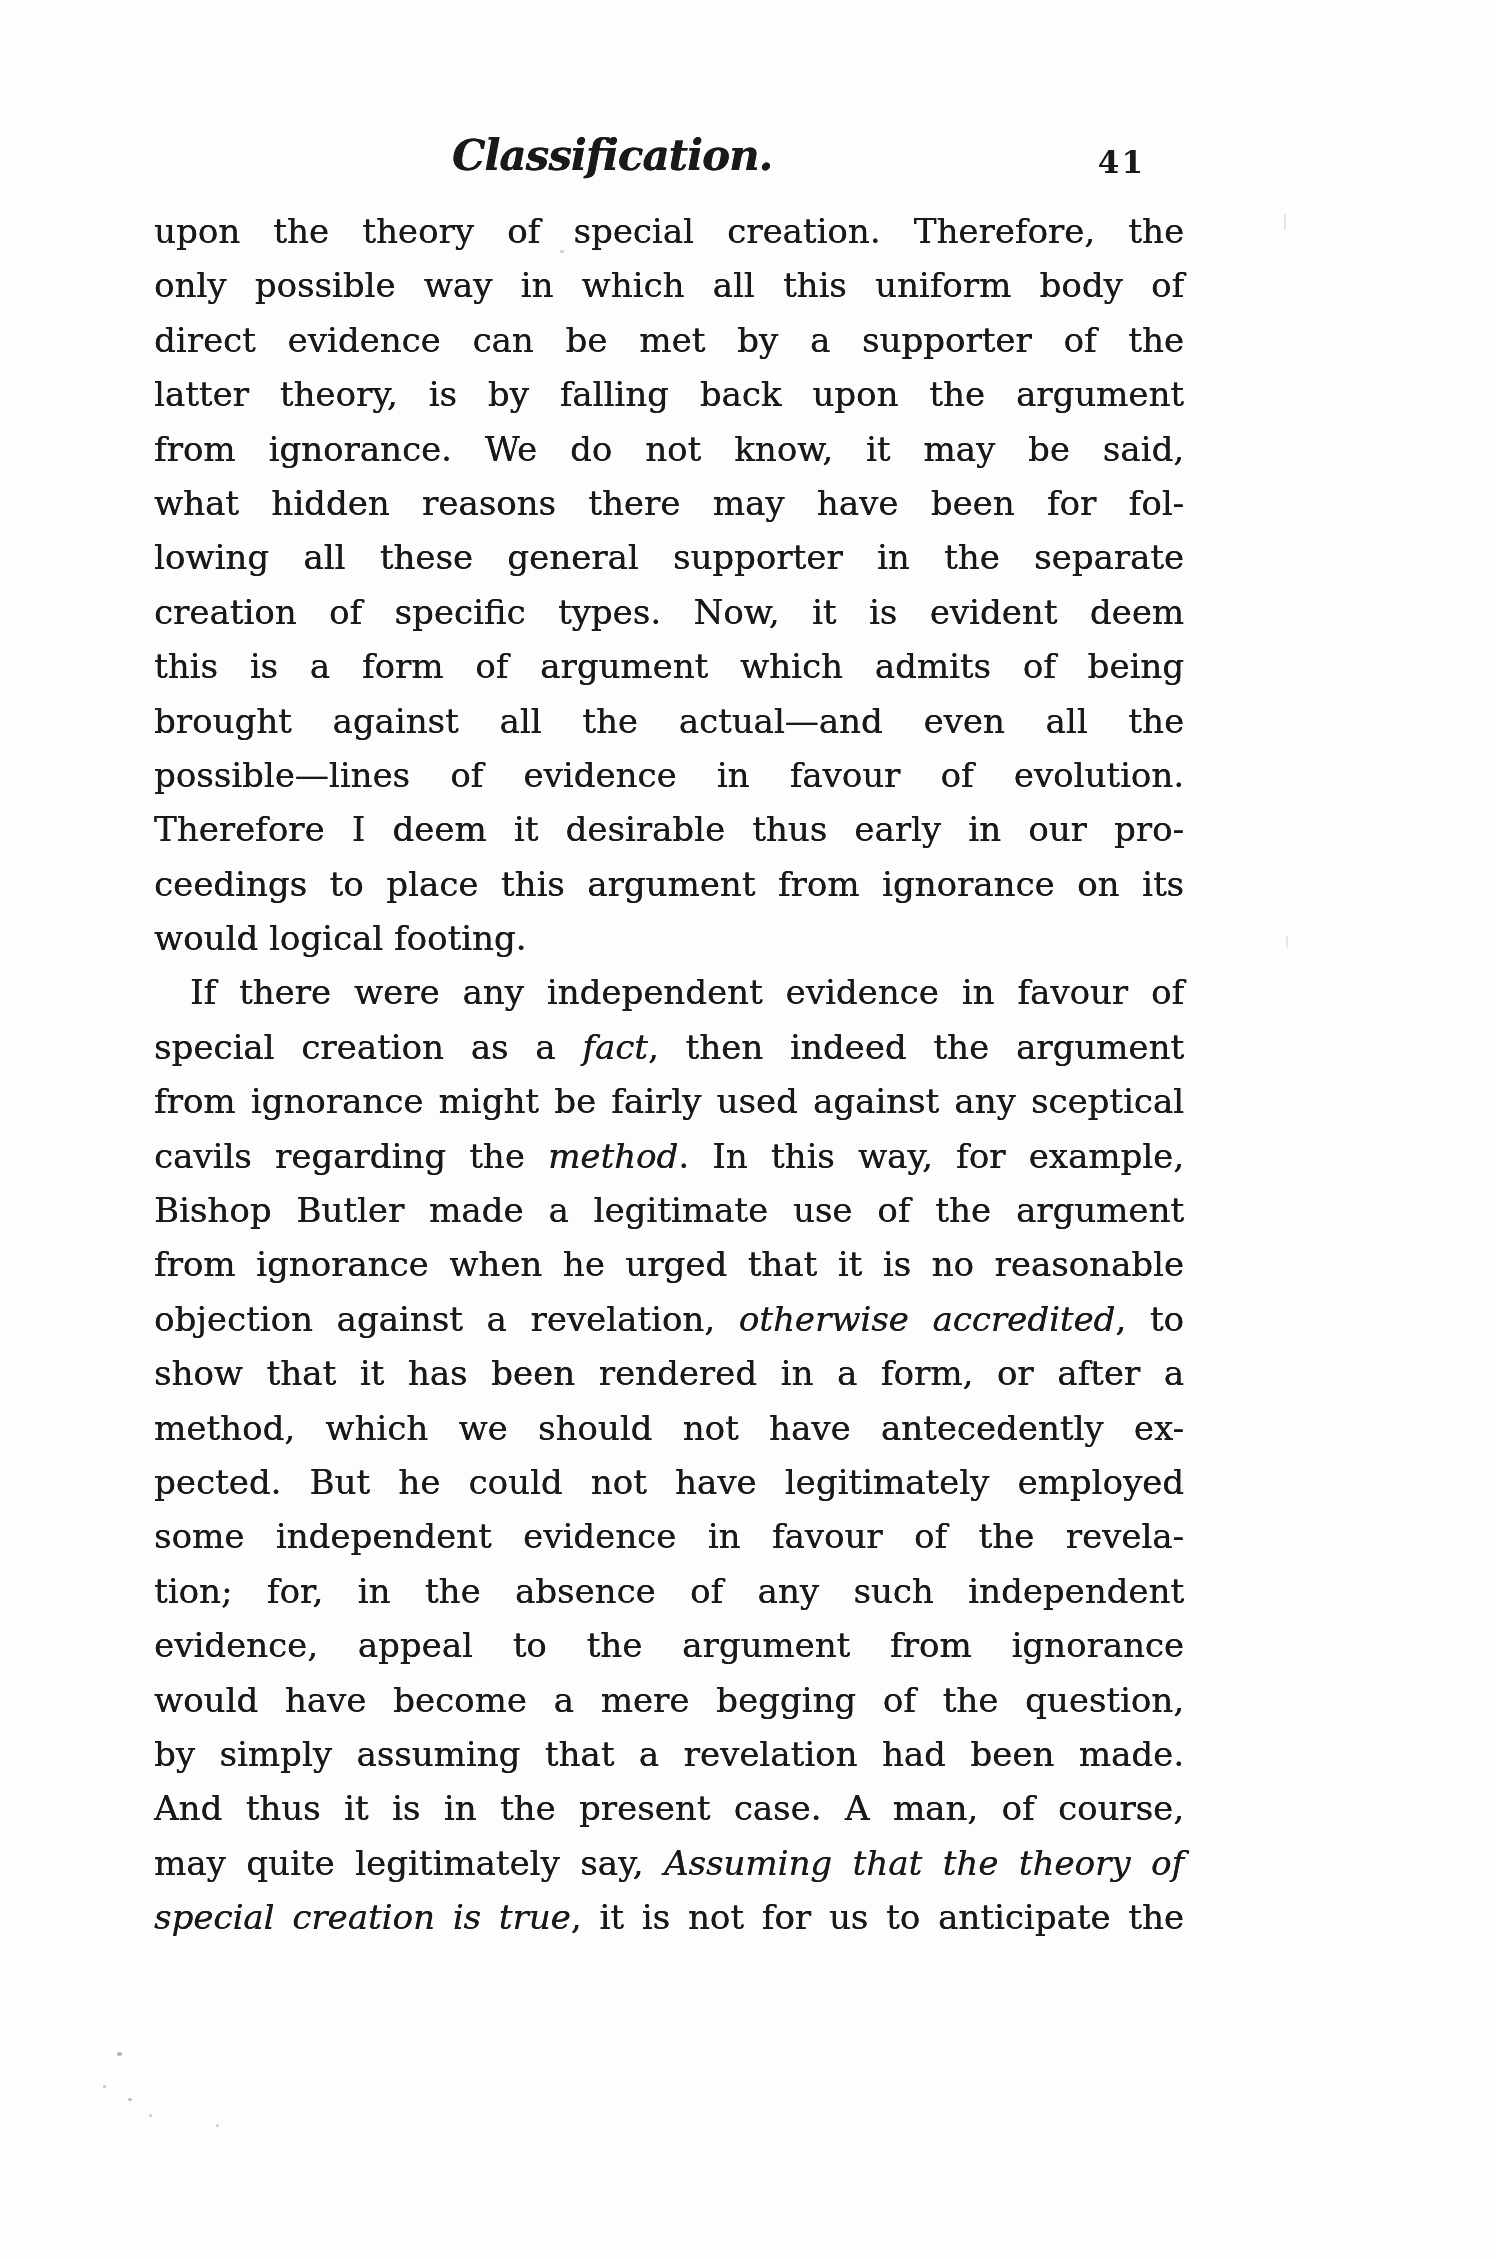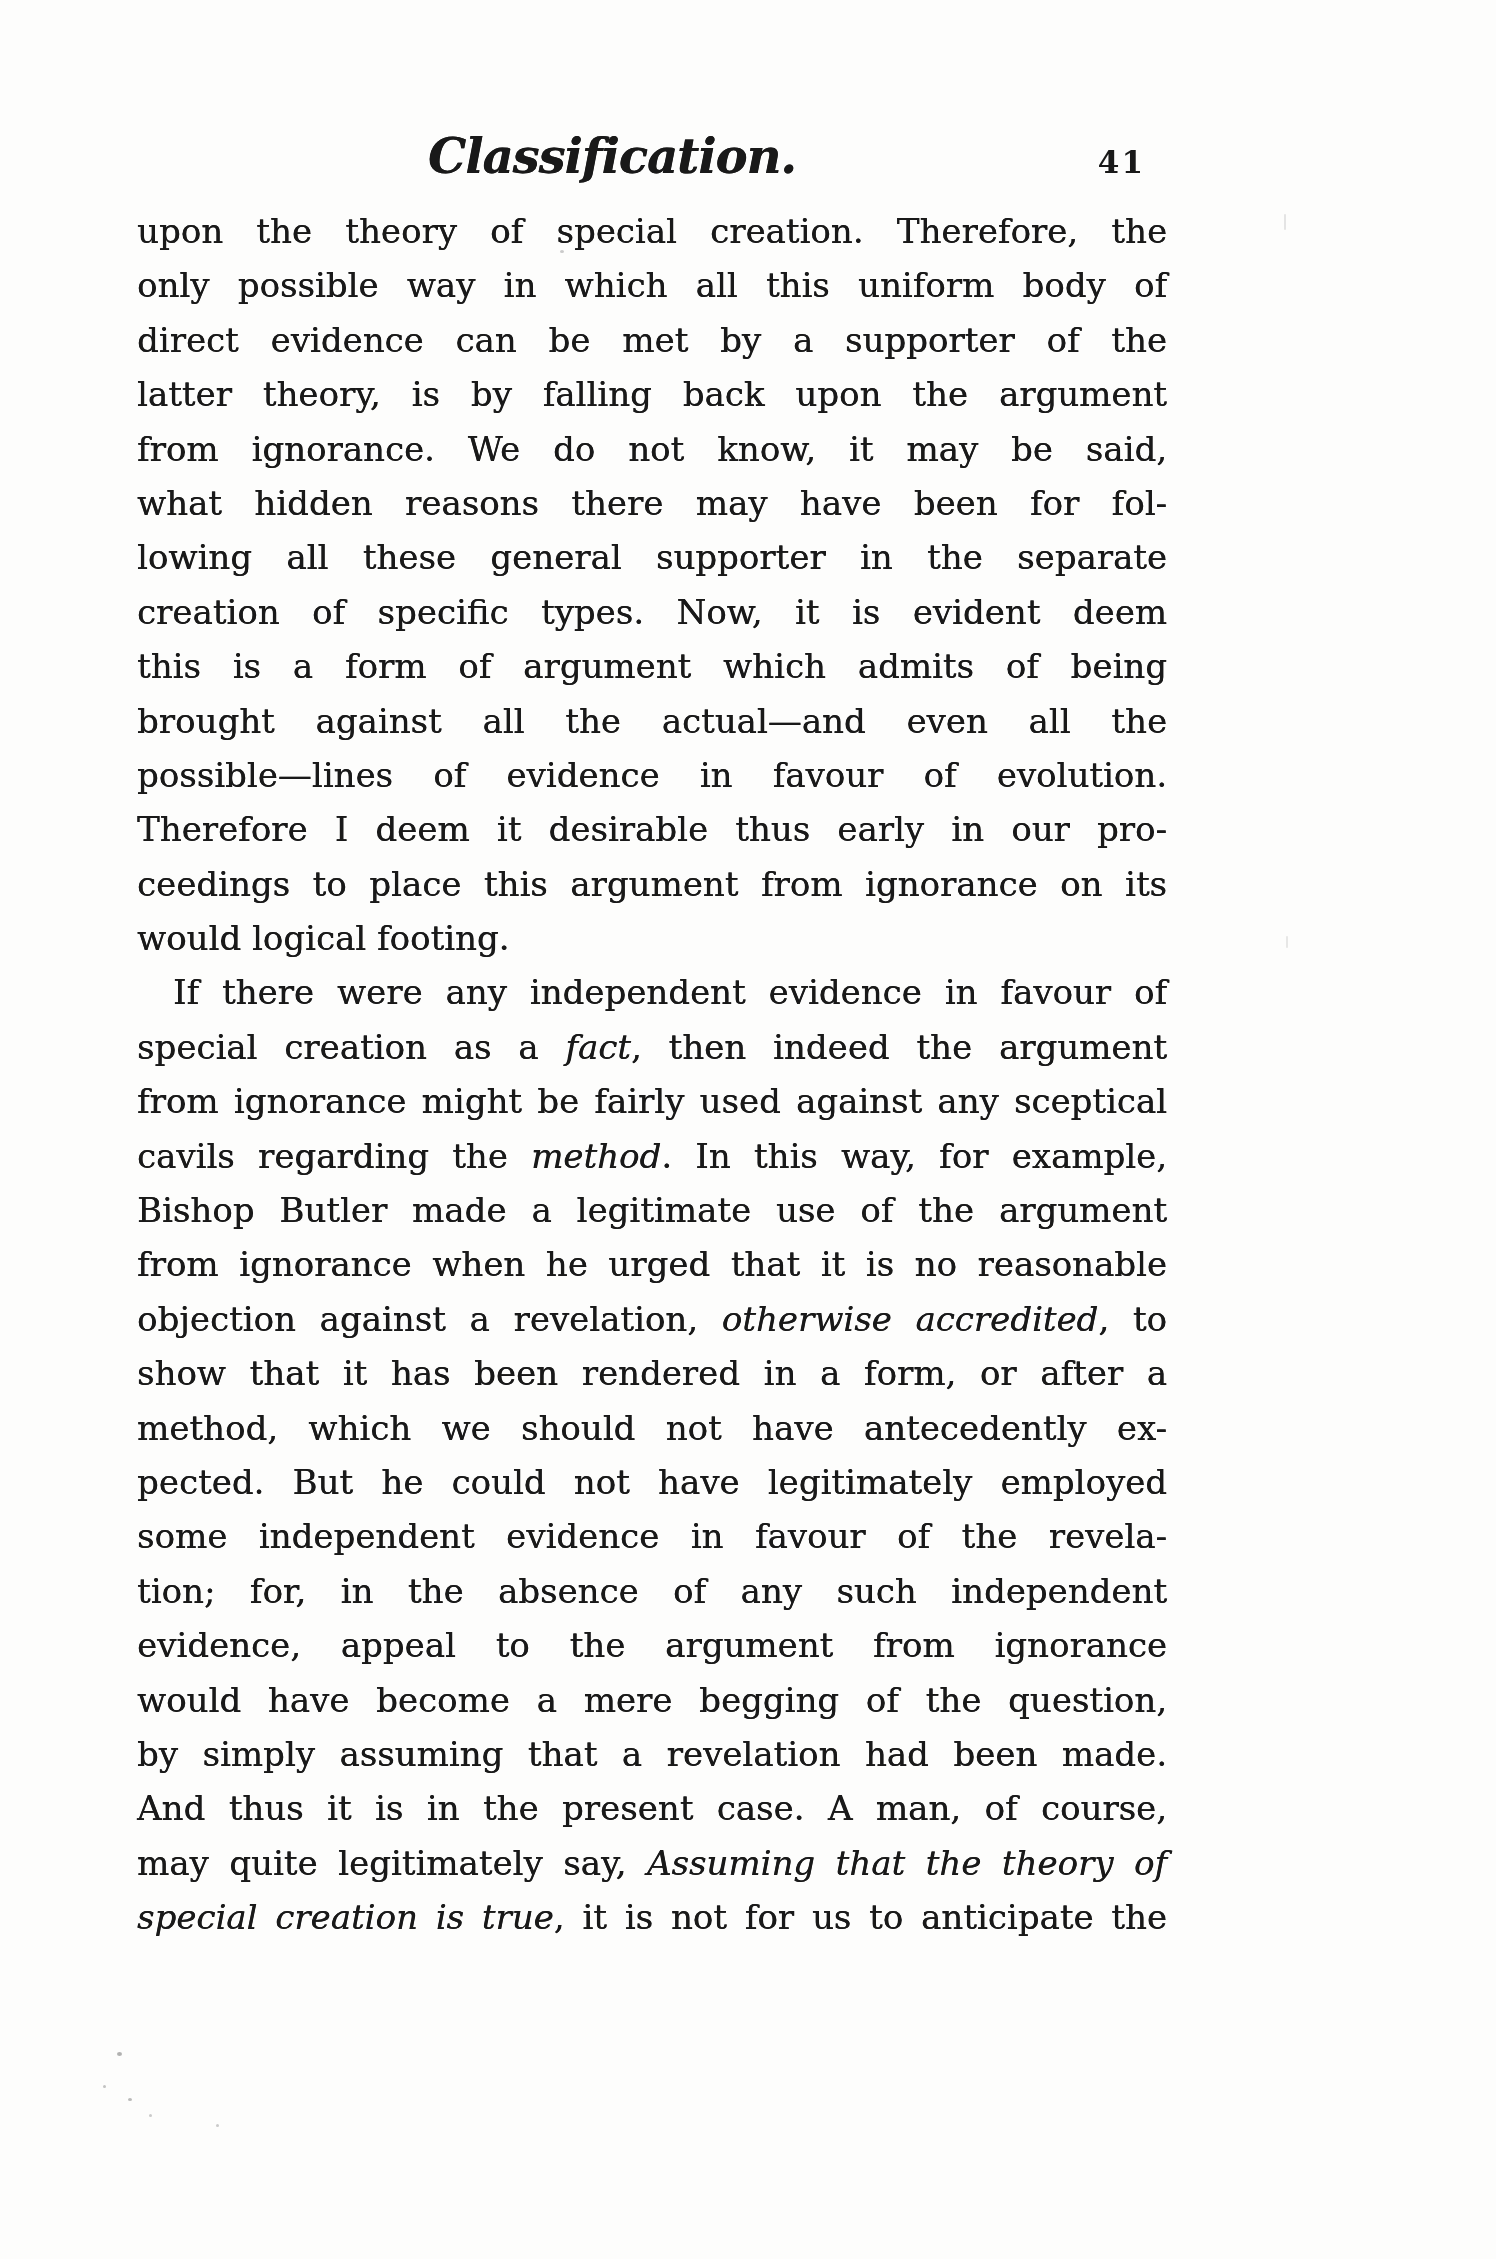--- a/index.html
+++ b/index.html
@@ -20,38 +20,38 @@
     height: 60px;
   }
   .header-title {
     position: absolute;
     left: 0;
     width: 100%;
     text-align: center;
     transform: translateX(-40px);
     font-style: italic;
     font-weight: bold;
-    font-size: 48px;
+    font-size: 42px;
     letter-spacing: -1px;
     line-height: 56px;
     text-shadow: 0.3px 0 0 currentColor;
   }
   .page-number {
     position: absolute;
     right: 22px;
     top: 6px;
     font-size: 31px;
     font-weight: bold;
     letter-spacing: 2px;
     line-height: 56px;
   }
   .page-body {
     position: absolute;
     top: 204px;
-    left: 137px;
+    left: 154px;
     width: 1030px;
     font-size: 34px;
     text-shadow: 0.3px 0 0 currentColor;
   }
   .line {
     height: 54.4px;
     line-height: 54.4px;
     text-align: justify;
     text-align-last: justify;
     white-space: nowrap;

